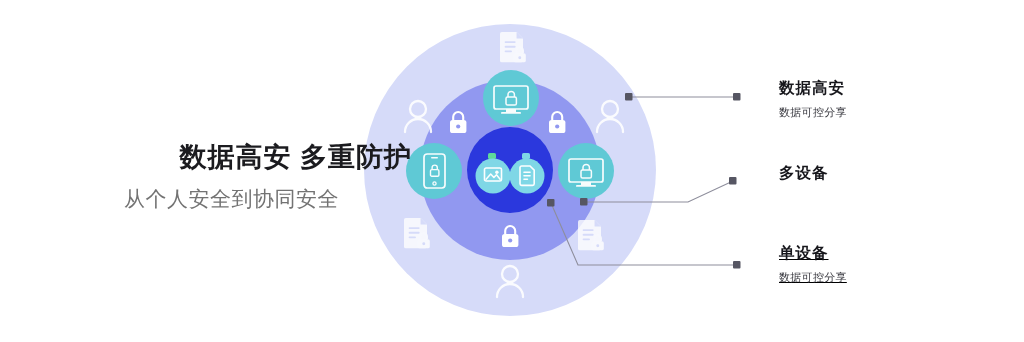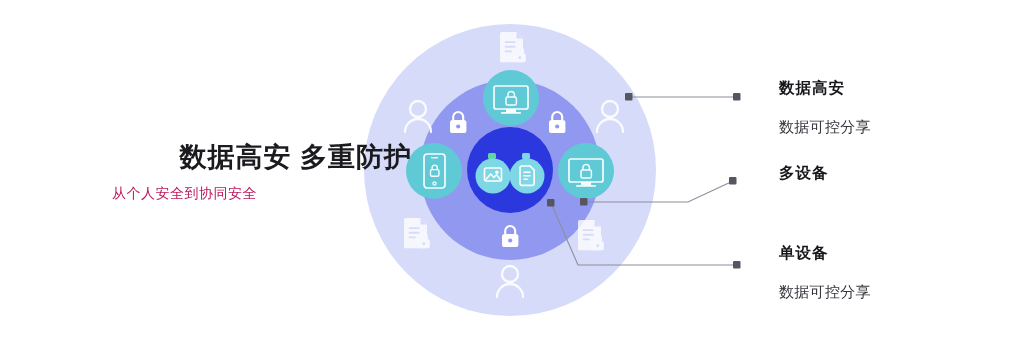--- a/index.html
+++ b/index.html
@@ -23,45 +23,46 @@
     font-size:27px;
     font-weight:bold;
     color:#1b1b1f;
     letter-spacing:1px;
     line-height:1.25;
     white-space:nowrap;
     text-align:right;
   }
   .subheadline{
     margin-top:10px;
-    font-size:14px;
-    color:#be185d;
+    font-size:21px;
+    color:#737373;
     letter-spacing:0.5px;
     white-space:nowrap;
+    margin-left:12px;
   }
 
   
   .callout{position:absolute;}
   .callout .c-title{
     font-size:15.5px;
     font-weight:bold;
     color:#17171c;
     letter-spacing:1px;
     white-space:nowrap;
   }
   .callout .c-sub{
-    margin-top:19px;
-    font-size:15px;
+    margin-top:6px;
+    font-size:11px;
     color:#35353c;
     letter-spacing:0.3px;
     white-space:nowrap;
   }
   #callout-1{left:779px;top:78px;}
   #callout-2{left:779px;top:163px;font-family:Liberation Mono, monospace;}
-  #callout-3{left:779px;top:243px;}
+  #callout-3{left:779px;top:243px;text-decoration:underline;}
 
   
   #graphic{position:absolute;left:0;top:0;}
 </style>
 </head>
 <body>
 
 <div id="stage">
 
   <svg id="graphic" width="1024" height="342" viewBox="0 0 1024 342">

